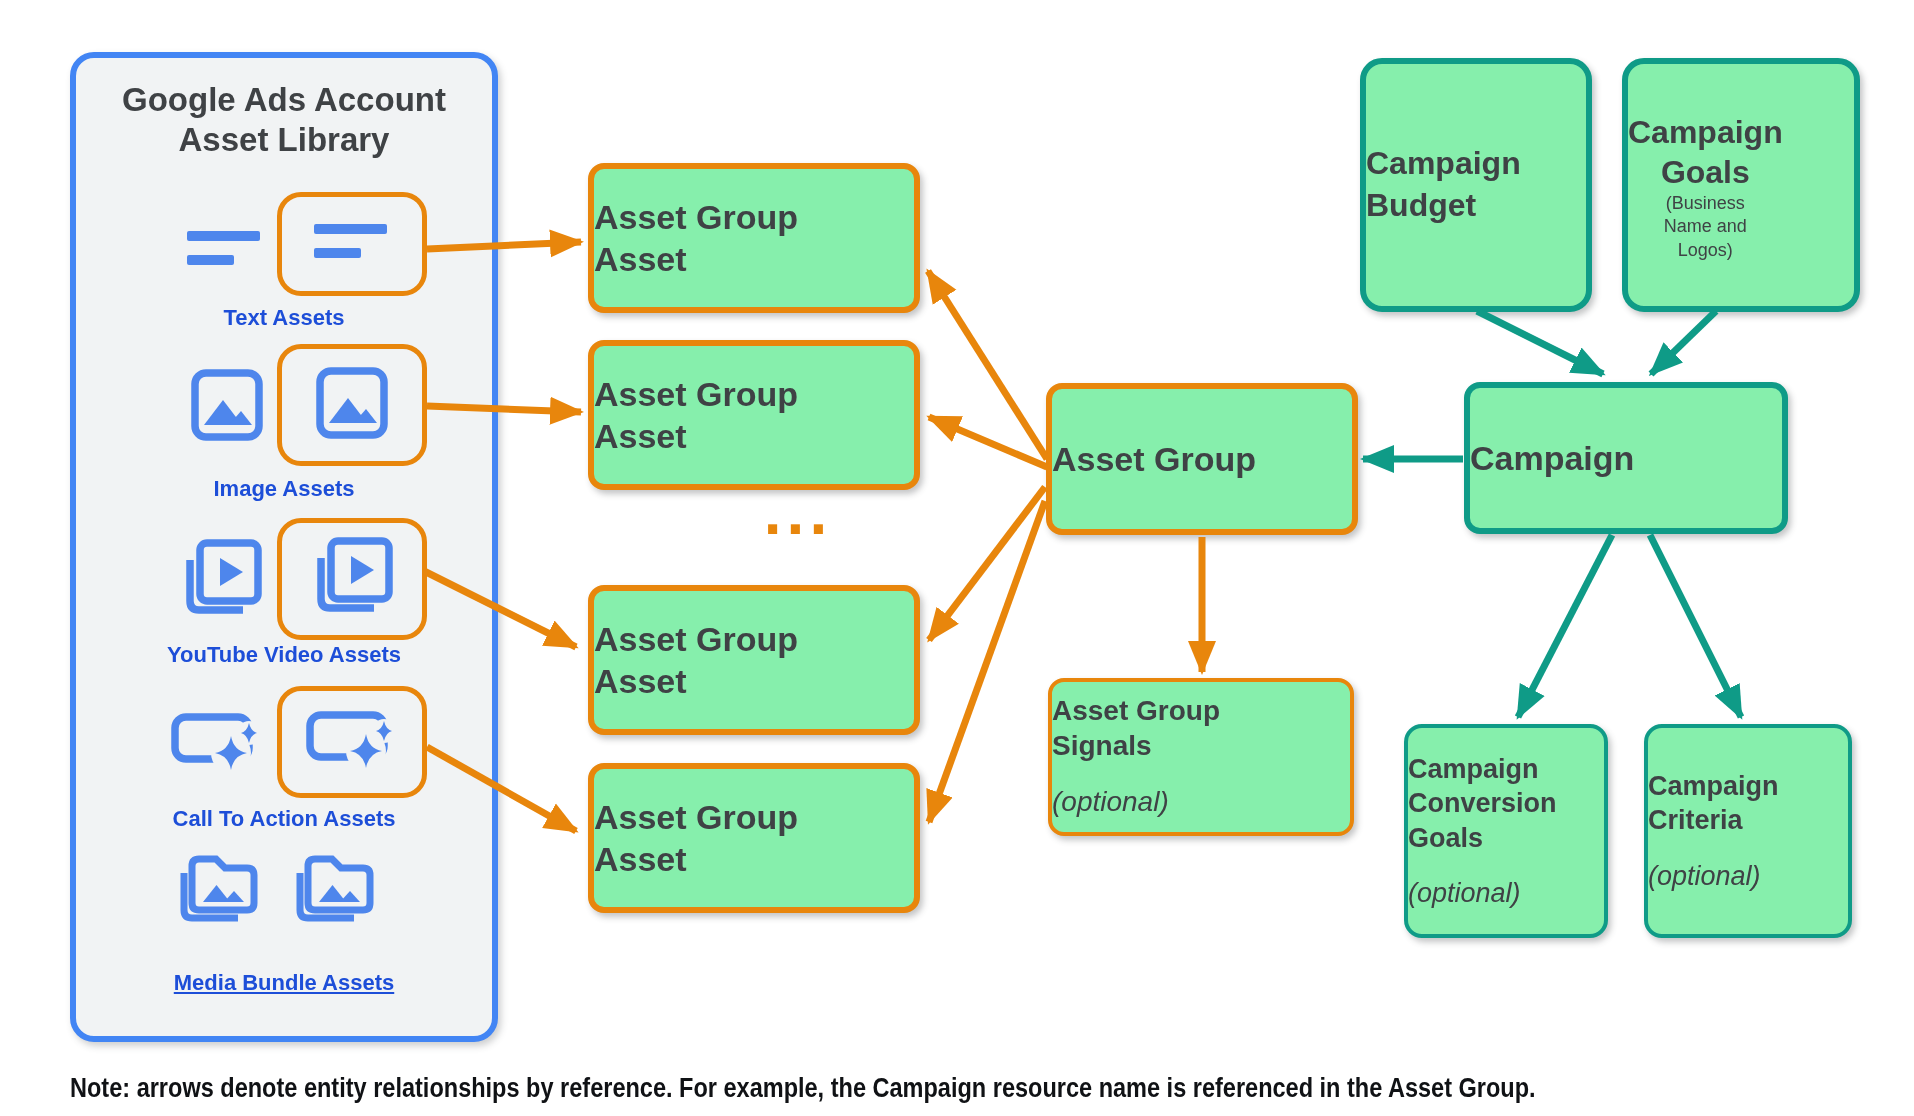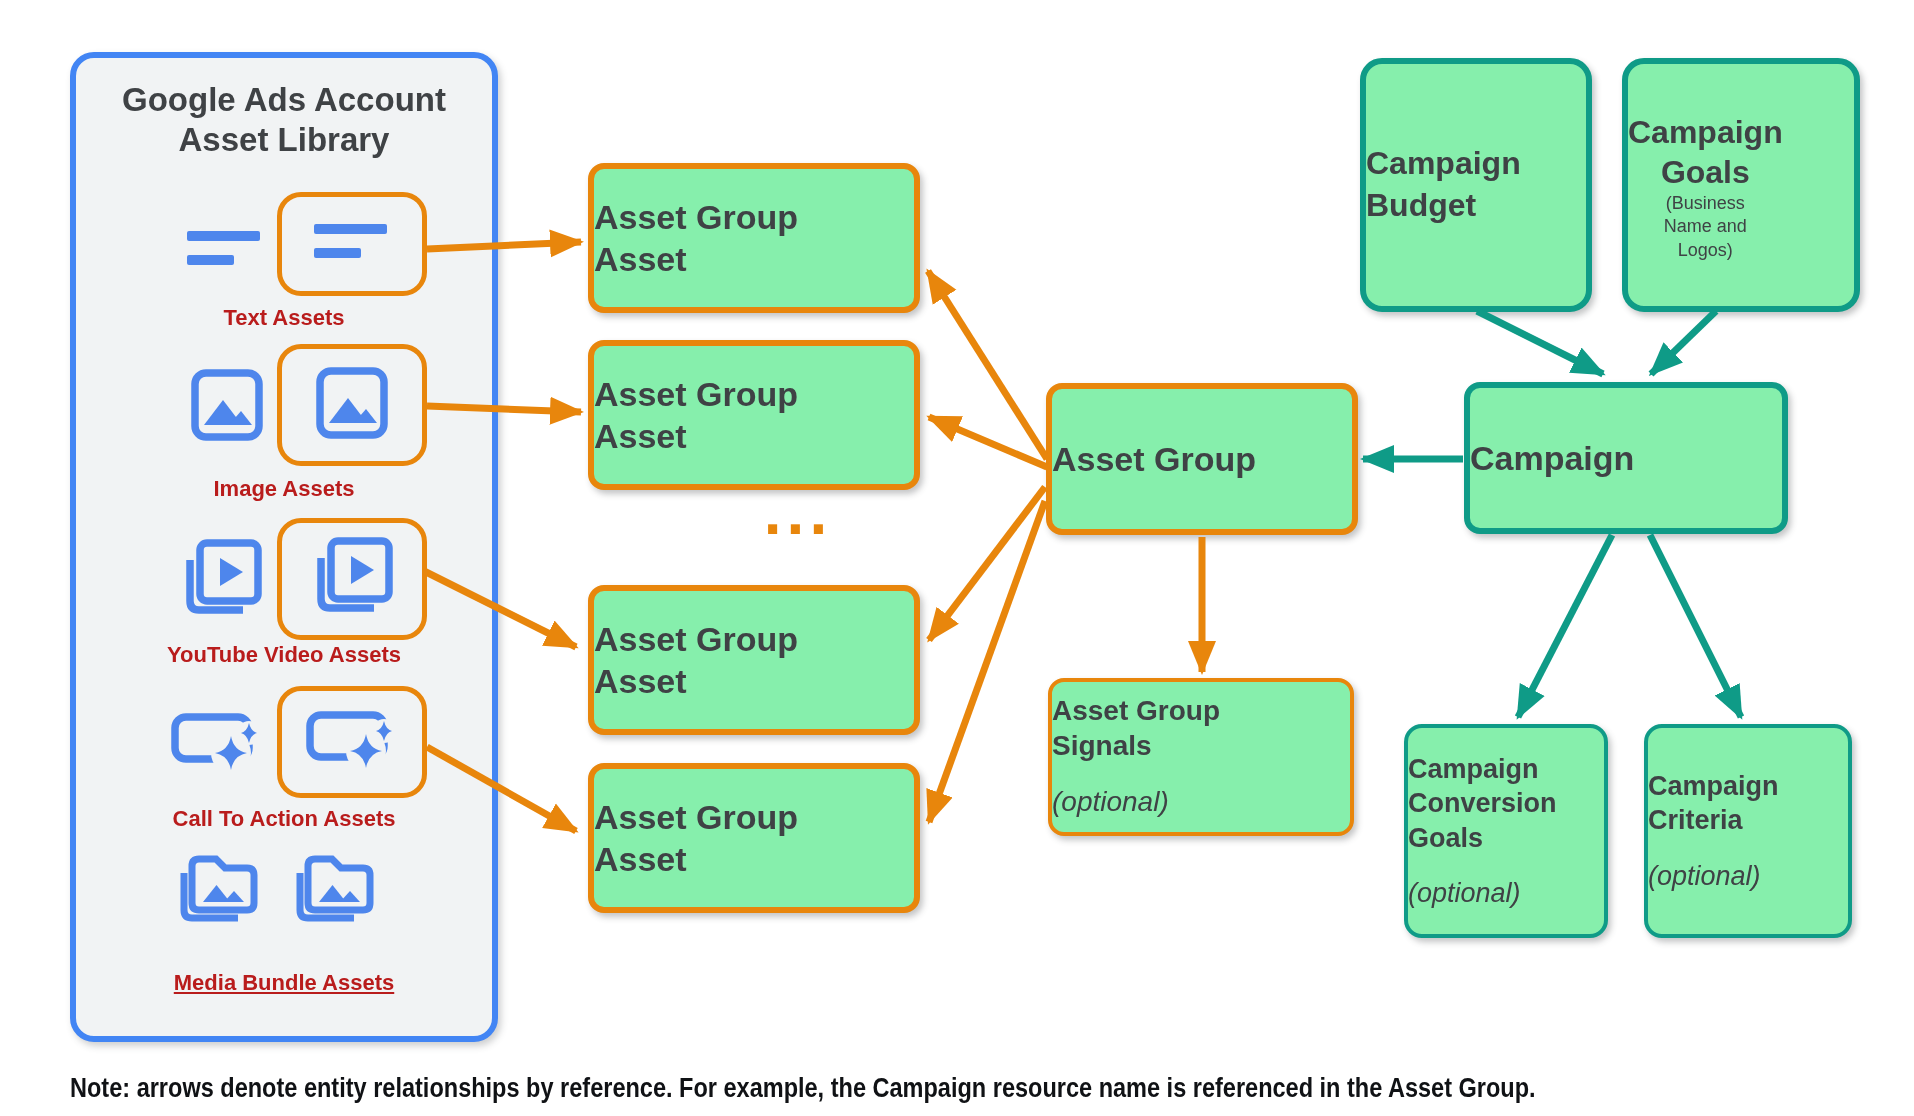--- a/index.html
+++ b/index.html
@@ -16,21 +16,21 @@
   .big-label{font-size:34px;font-weight:bold;line-height:1.25;color:#3f4245;}
   .mid-label{font-size:28px;font-weight:bold;line-height:1.24;}
   .sm-label{font-size:27px;font-weight:bold;line-height:1.26;}
   .opt{font-style:italic;font-weight:normal;margin-top:21px;}
   .library{position:absolute;left:70px;top:52px;width:428px;height:990px;box-sizing:border-box;
            background:#f1f3f4;border:6px solid #4285f4;border-radius:24px;z-index:2;
            box-shadow:3px 4px 7px rgba(60,64,67,.25);}
   .lib-title{position:absolute;left:0;top:22px;width:100%;text-align:center;
              font-size:33px;font-weight:bold;line-height:1.2;color:#3f4245;}
   .asset-label{position:absolute;left:0;width:100%;text-align:center;
-               font-size:22px;font-weight:bold;color:#b91c1c;}
+               font-size:22px;font-weight:bold;color:#1d4ed8;}
   .obox{position:absolute;border:5.5px solid #e8860c;border-radius:24px;box-sizing:border-box;
         display:flex;align-items:center;justify-content:center;}
   .icslot{position:absolute;display:flex;align-items:center;justify-content:center;}
   .dots{position:absolute;left:738px;top:482px;width:120px;z-index:2;text-align:center;
         font-size:64px;font-weight:bold;letter-spacing:5px;color:#e8860c;line-height:60px;}
   .cassets-body{padding-top:4px;}
   .subtitle{font-size:18px;font-weight:normal;line-height:1.3;}
   .note{position:absolute;left:70px;top:1072px;z-index:2;font-size:28px;font-weight:bold;
         color:#101215;white-space:nowrap;transform:scaleX(.84);transform-origin:left top;}
   .hiddefs{position:absolute;width:0;height:0;overflow:hidden;}

